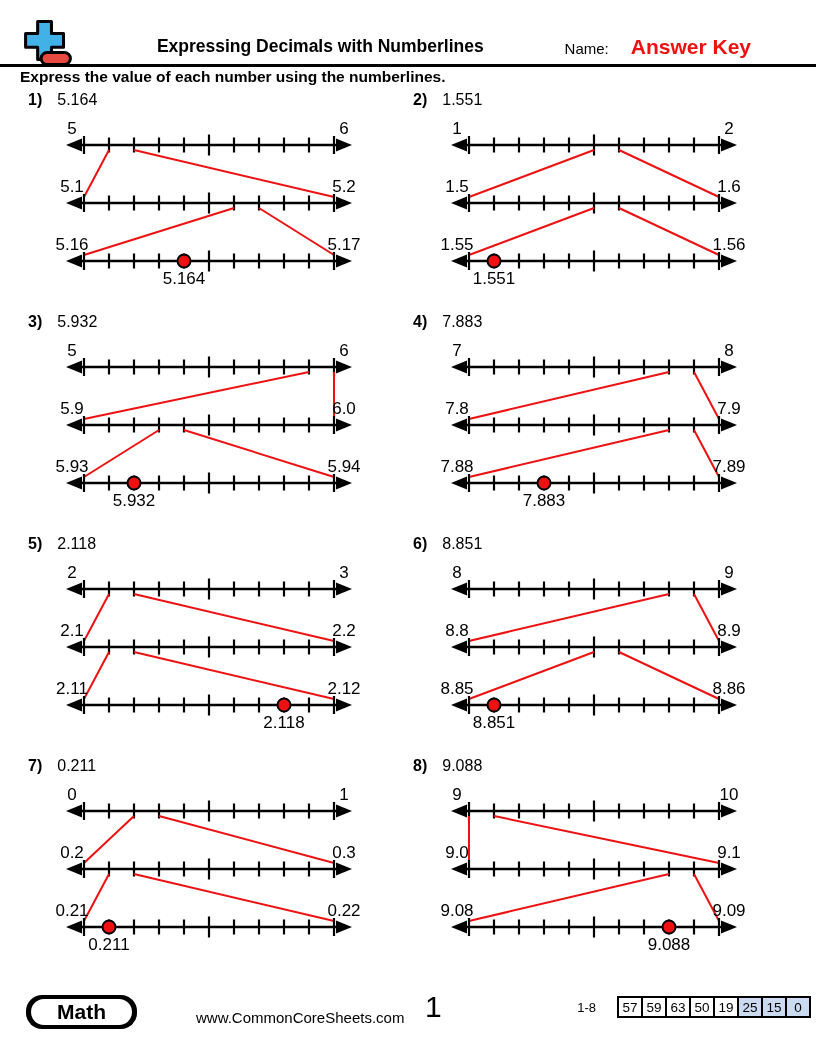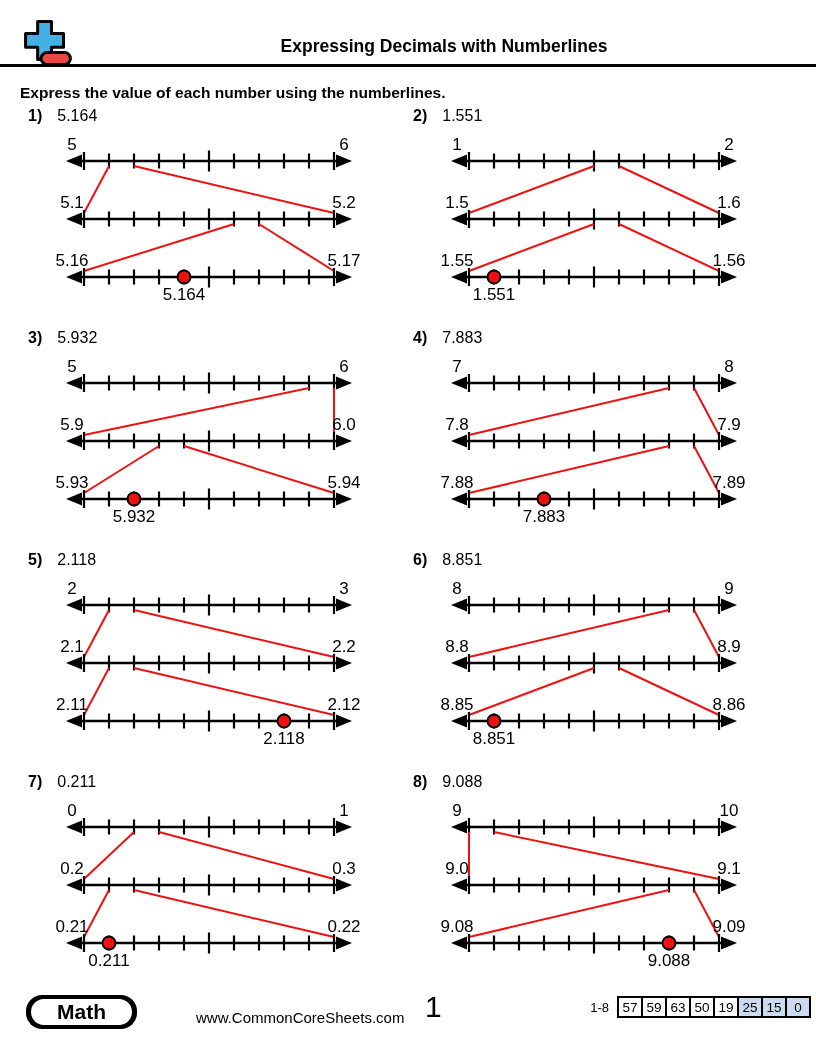--- a/index.html
+++ b/index.html
@@ -15,54 +15,58 @@
     border-bottom:3.5px solid #000;
     gap:16px;
   }
   .logo { width:56px; height:50px; margin-bottom:-4px; flex:0 0 auto; }
   .title-wrap { flex:1; text-align:center; padding-bottom:7px; }
   .page-title { font-size:17.5px; font-weight:bold; }
   .name-wrap { display:flex; align-items:baseline; gap:22px; padding:0 45px 5px 0; }
   .name-label { font-size:15px; }
   .answer-key { font-size:21px; font-weight:bold; color:var(--red); white-space:nowrap; }
   
-  .instruction { padding:17px 20px 0 20px; font-size:15.5px; font-weight:bold; }
+  .instruction { padding:1px 20px 0 20px; font-size:15.5px; font-weight:bold; }
   
   .problems { display:grid; grid-template-columns:385px 385px; padding:5px 0 0 20px; }
   .problem { margin-bottom:22px; }
   .p-head { display:flex; align-items:baseline; gap:15px; padding-left:8px; height:22px; font-size:16px; }
   .p-num { font-weight:bold; }
   svg.nl { display:block; width:380px; height:178px; overflow:visible; }
   .nl-label { font-size:17px; fill:#000; }
   
   .footer { position:absolute; left:0; top:992px; width:816px; height:50px;padding-left:37px; }
   .badge { position:absolute; left:26px; top:3px; background:#000; border-radius:16px; padding:4px 5px; }
   .badge-inner { background:#fff; border-radius:13px; padding:1px 26px; font-size:21px; font-weight:bold; }
   .website { position:absolute; left:196px; top:17px; font-size:15px; }
   .page-num { position:absolute; left:425px; top:-2px; font-size:30px; }
-  .scores { position:absolute; right:5px; top:4px; display:flex; align-items:center; gap:8px; }
+  .scores { position:absolute; right:5px; top:4px; display:flex; align-items:center; gap:21px; }
   .range { font-size:13px; }
   table.score { border-collapse:collapse; }
   table.score td {
     border:2px solid #000; min-width:24px; height:20px;
     text-align:center; font-size:13.5px; padding:0 3px;
   }
   table.score td.hl { background:var(--score-hl);margin-top:20px; }
 </style>
 </head>
 <body>
 
 <div class="header">
   <svg class="logo" viewBox="0 0 64 58">
     <path d="M20 4 h16 v14 h14 v16 h-14 v14 h-16 v-14 h-14 v-16 h14 z" fill="var(--logo-blue)" stroke="#000" stroke-width="3.5" stroke-linejoin="round"></path>
     <rect x="24" y="40" width="34" height="14" rx="7" fill="var(--logo-red)" stroke="#000" stroke-width="3.5"></rect>
   </svg>
   <div class="title-wrap">
     <span class="page-title">Expressing Decimals with Numberlines</span>
   </div>
+  <div class="name-wrap">
+    <span class="name-label">Name:</span>
+    <span class="answer-key">Answer Key</span>
+  </div>
 </div>
 
 <div class="instruction">Express the value of each number using the numberlines.</div>
 
 <div class="problems">
   <div class="problem">
     <div class="p-head">
       <span class="p-num">1)</span>
       <span class="p-val">5.164</span>
     </div>

